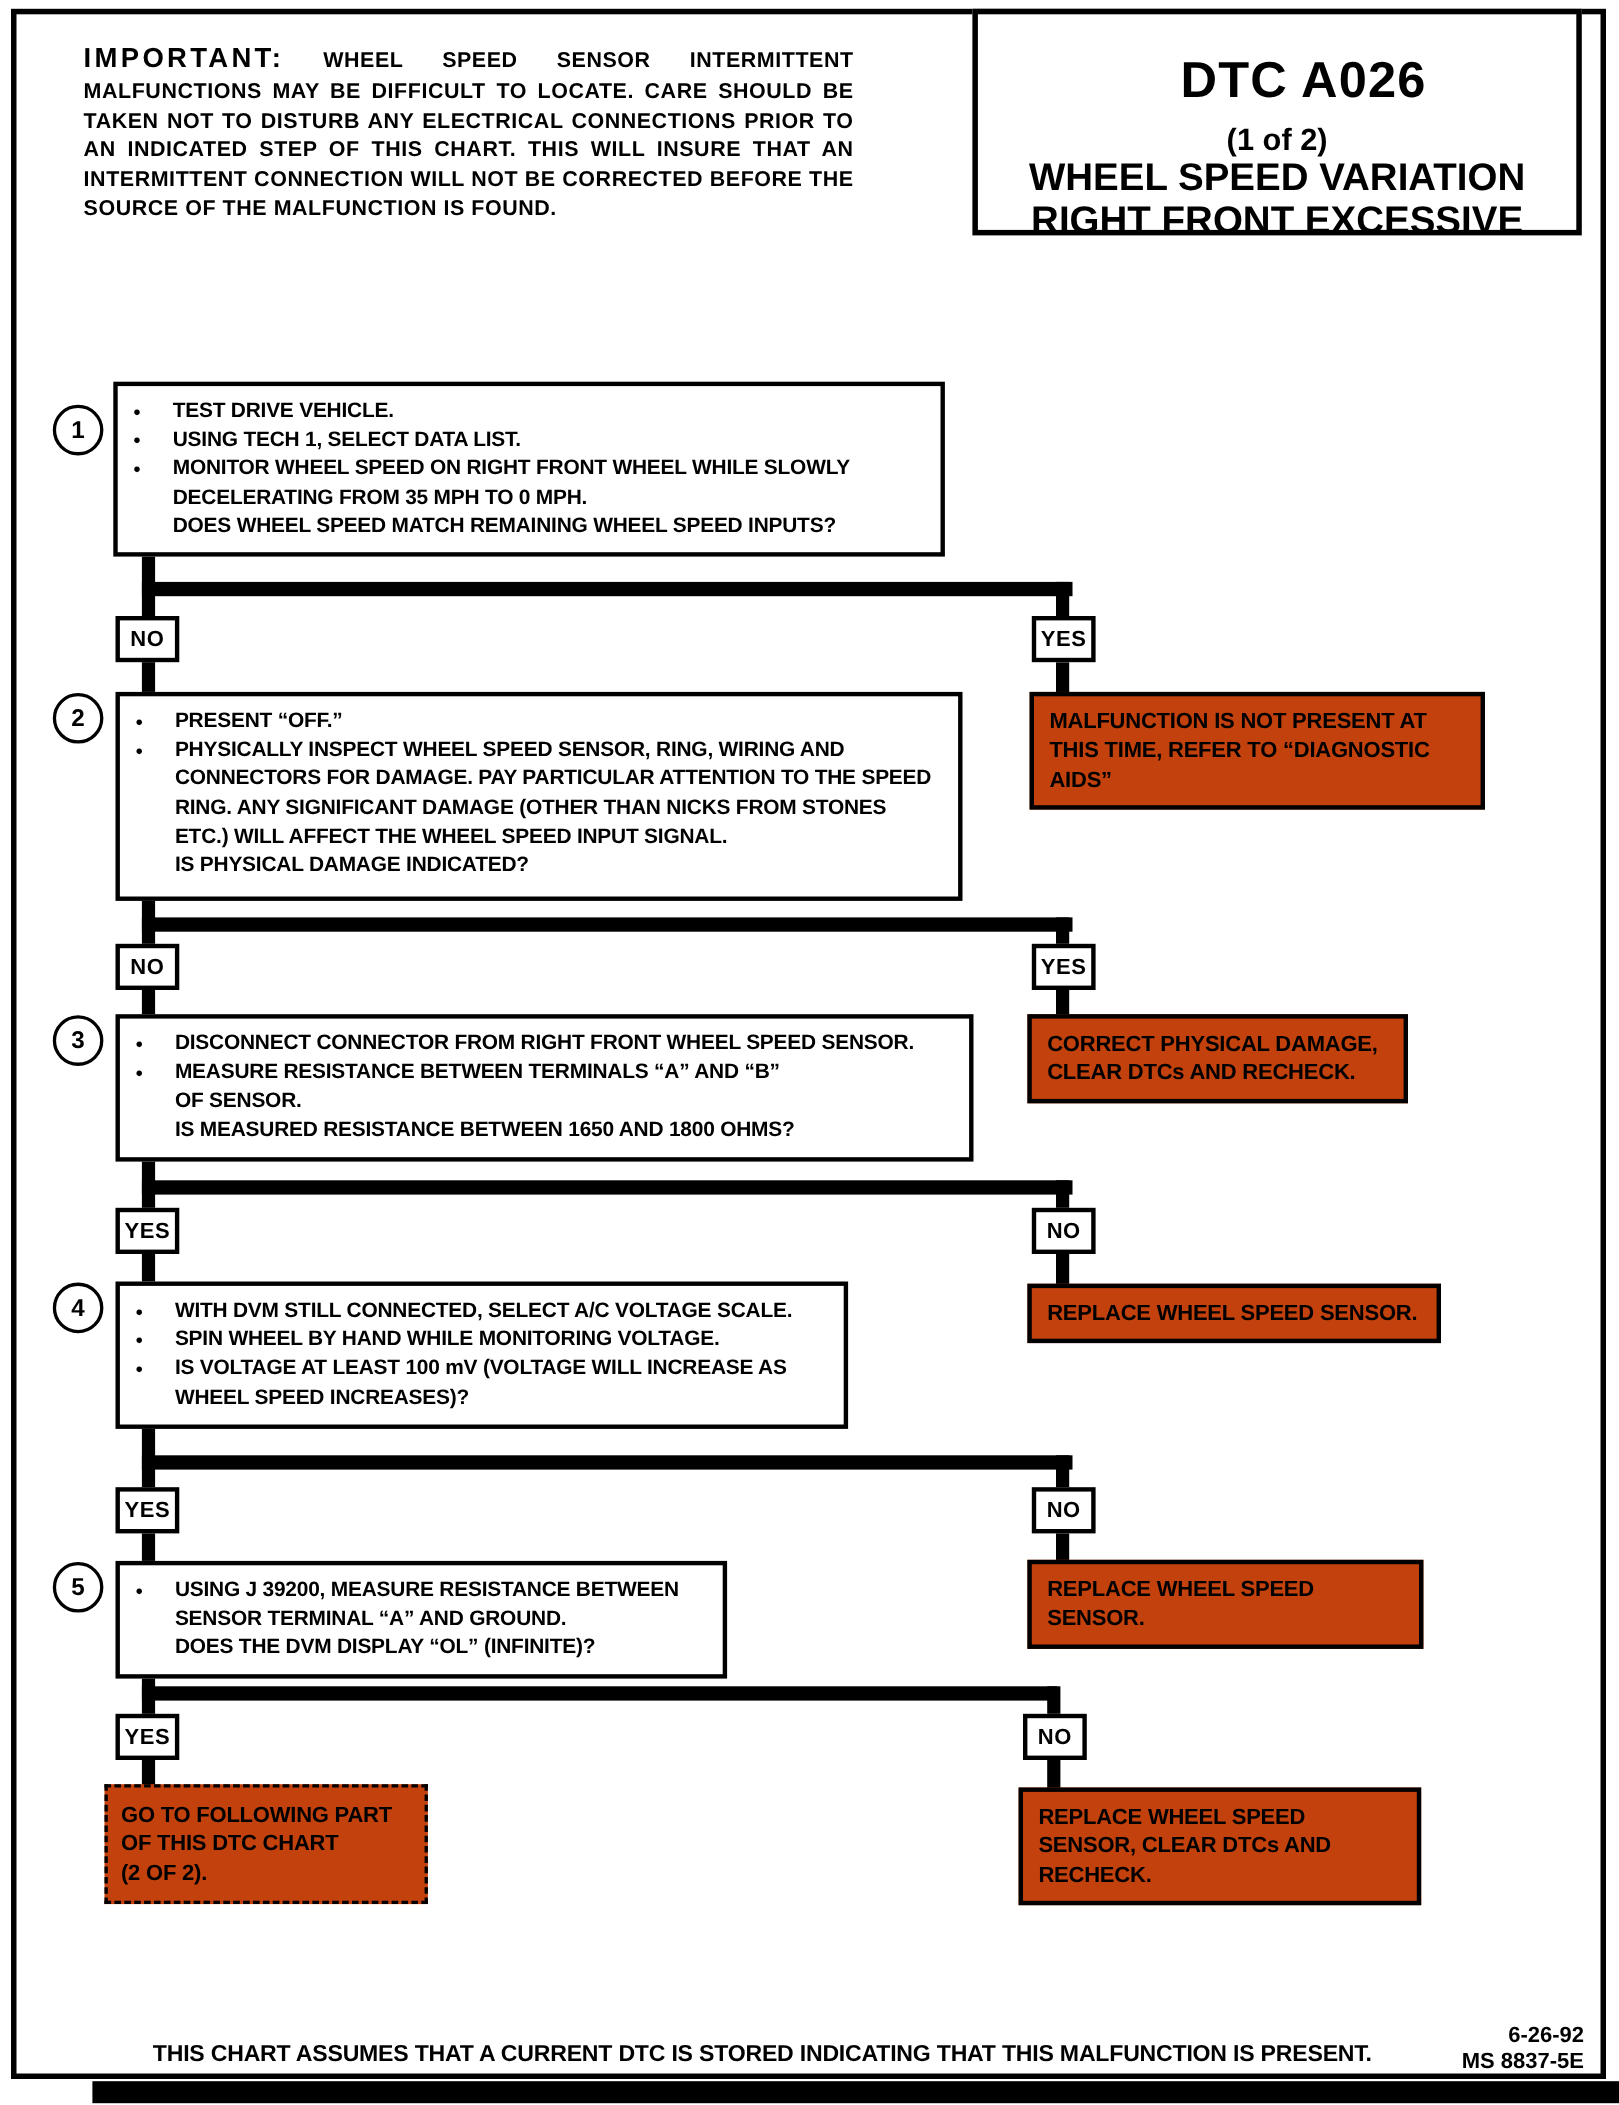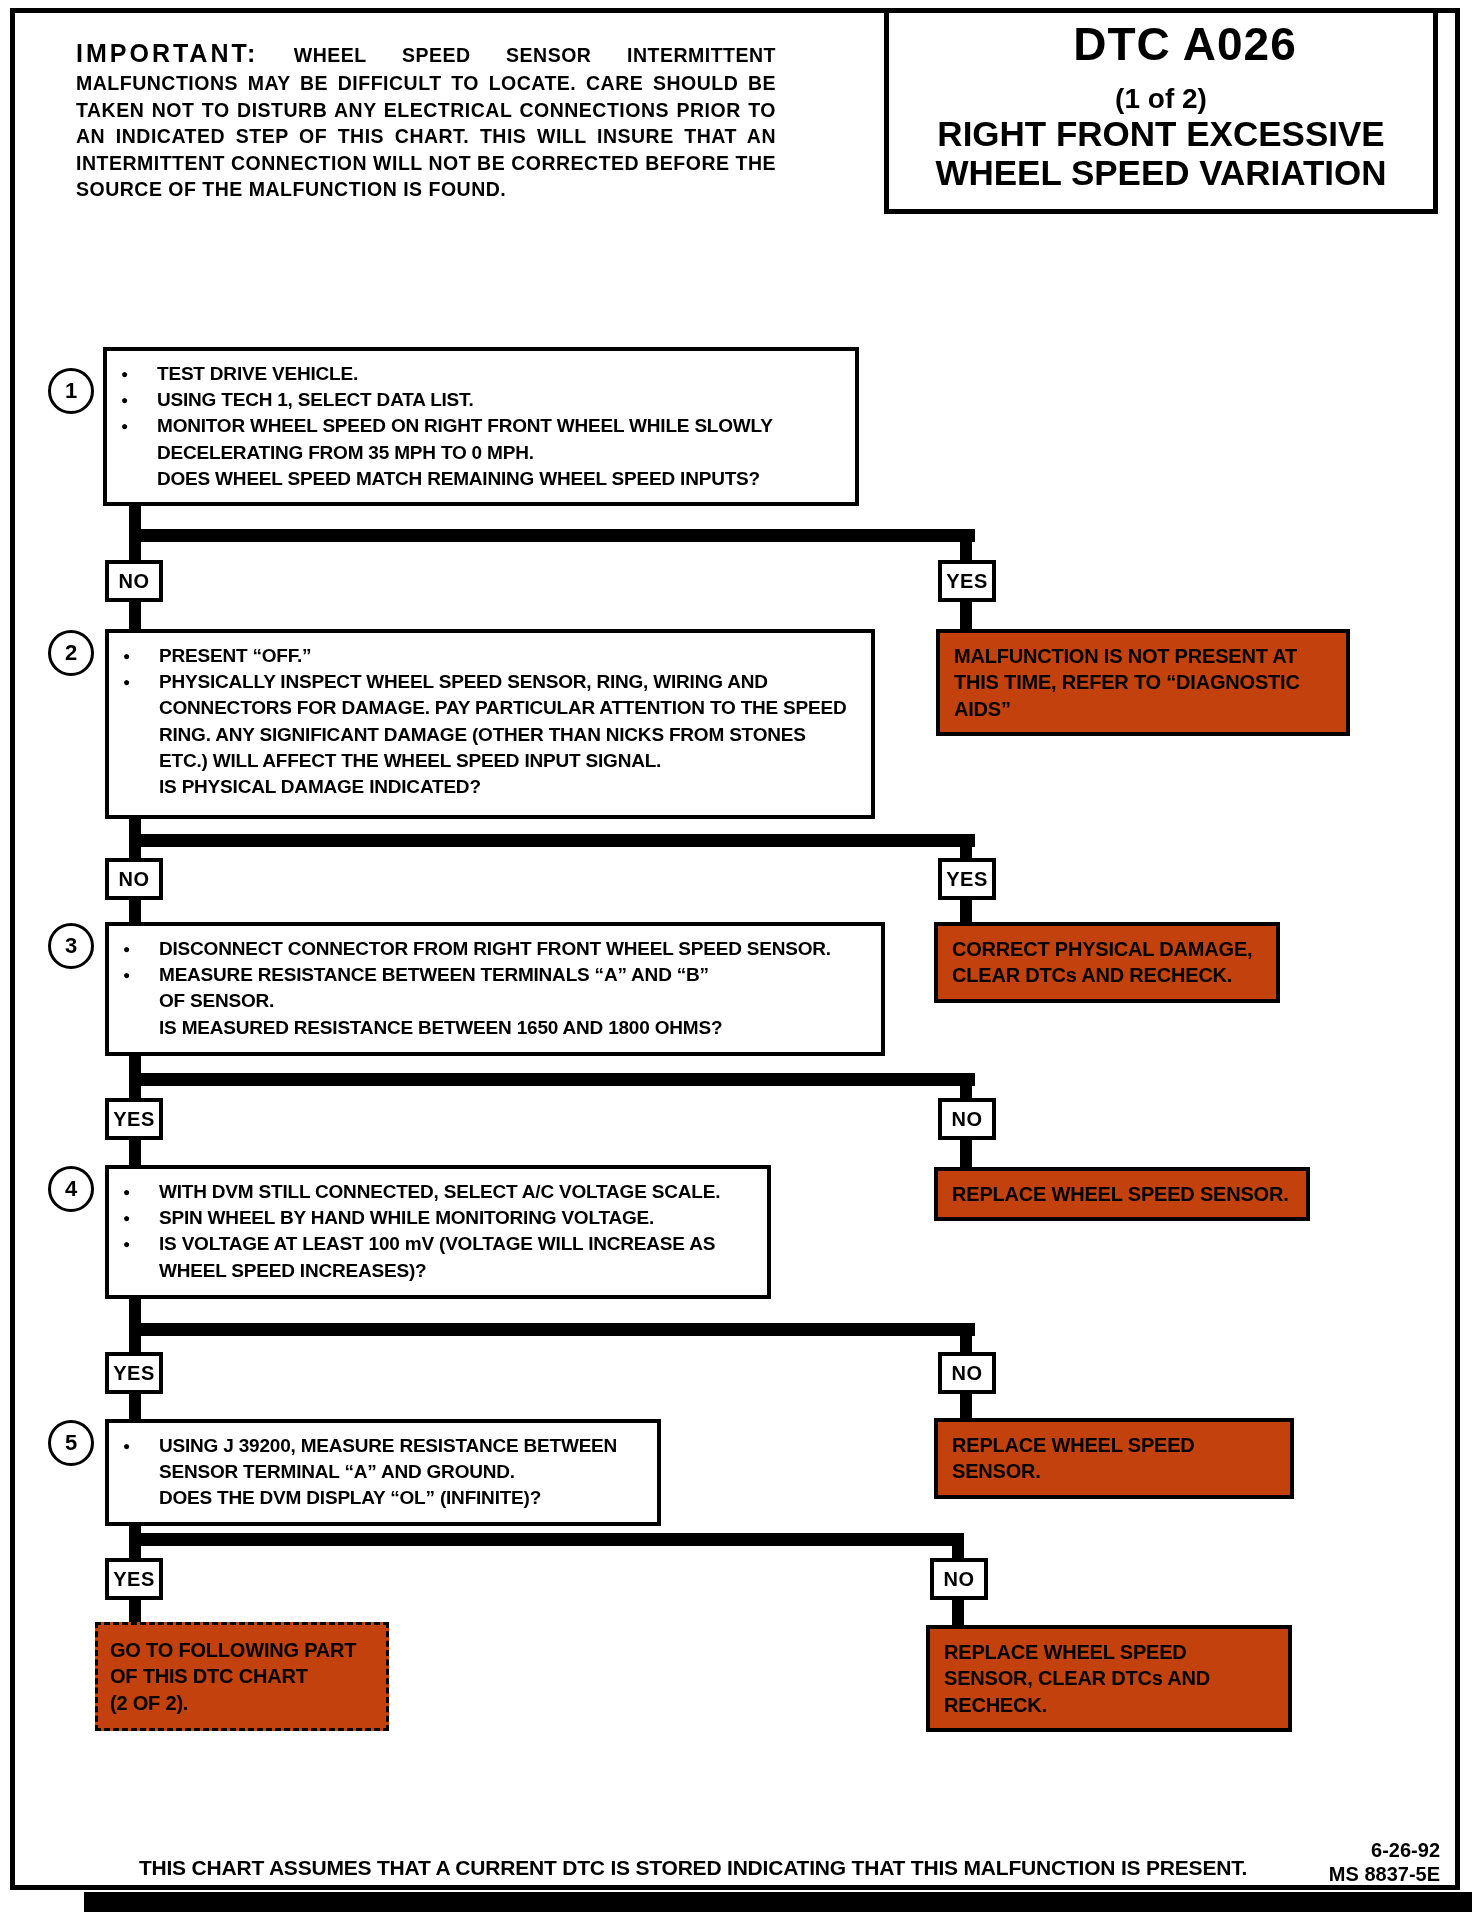--- a/index.html
+++ b/index.html
@@ -13,21 +13,21 @@
   
   #frame { left:10px; top:8px; width:1450px; height:1882px; border:5px solid #000; }
   #bottom-bar { left:84px; top:1892px; width:1388px; height:20px; background:#000; }
 
   
   #important { left:76px; top:36px; width:700px; font-size:19.5px; line-height:1.36;
                letter-spacing:0.5px; text-align:justify; }
   #important .imp-label { font-size:25px; letter-spacing:3px; }
   #title-box { left:884px; top:8px; width:554px; height:206px; border:5px solid #000;
                text-align:center; background:#fff; }
-  .t-code { font-size:46px; margin-top:4px; letter-spacing:1px;padding-left:48px; }
+  .t-code { font-size:46px; margin-top:32px; letter-spacing:1px;padding-left:48px; }
   .t-part { font-size:28px; margin-top:12px; }
   .t-sub  { font-size:35px; line-height:1.1; }
 
   
   .line { position:absolute; background:#000; }
 
   
   .circ { width:46px; height:46px; border:3px solid #000; border-radius:50%;
           display:flex; align-items:center; justify-content:center;
           font-size:22px; background:#fff; }
@@ -92,22 +92,22 @@
   <div class="line" style="left:960px; top:1392px; width:12px; height:29px;"></div>
   <div class="line" style="left:952px; top:1533px; width:12px; height:29px;"></div>
   <div class="line" style="left:952px; top:1598px; width:12px; height:30px;"></div>
 
   <div id="important" class="abs"><span class="imp-label">IMPORTANT:</span>
       <span>WHEEL SPEED SENSOR INTERMITTENT MALFUNCTIONS MAY BE DIFFICULT TO LOCATE. CARE SHOULD BE TAKEN NOT TO DISTURB ANY ELECTRICAL CONNECTIONS PRIOR TO AN INDICATED STEP OF THIS CHART. THIS WILL INSURE THAT AN INTERMITTENT CONNECTION WILL NOT BE CORRECTED BEFORE THE SOURCE OF THE MALFUNCTION IS FOUND.</span></div>
 
   <div id="title-box" class="abs">
     <div class="t-code">DTC A026</div>
     <div class="t-part">(1 of 2)</div>
+    <div class="t-sub">WHEEL SPEED VARIATION</div>
     <div class="t-sub">RIGHT FRONT EXCESSIVE</div>
-    <div class="t-sub">WHEEL SPEED VARIATION</div>
   </div>
 
   <div class="circ abs" style="left:48px; top:368px;">1</div>
   <div class="pbox abs" style="left:103px; top:347px; width:756px; min-height:158px;">
     <div class="brow">
         <span class="bul">●</span>
         <span class="btxt">TEST DRIVE VEHICLE.</span>
       </div>
     <div class="brow">
         <span class="bul">●</span>

